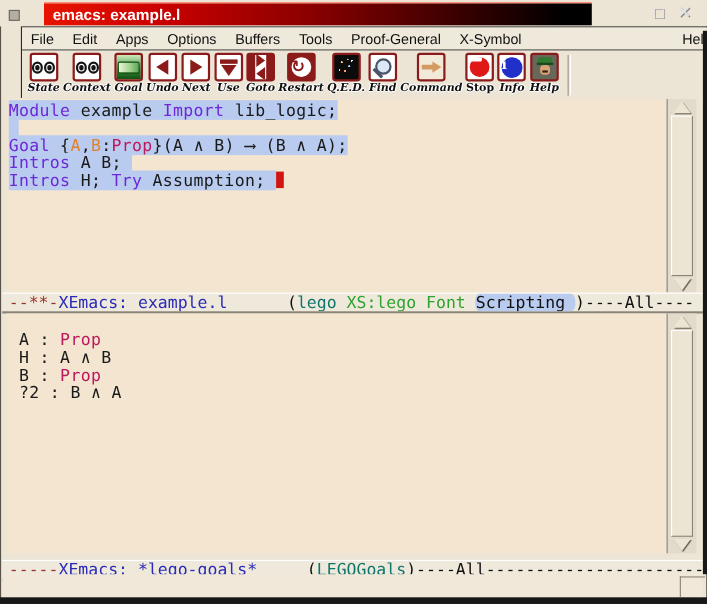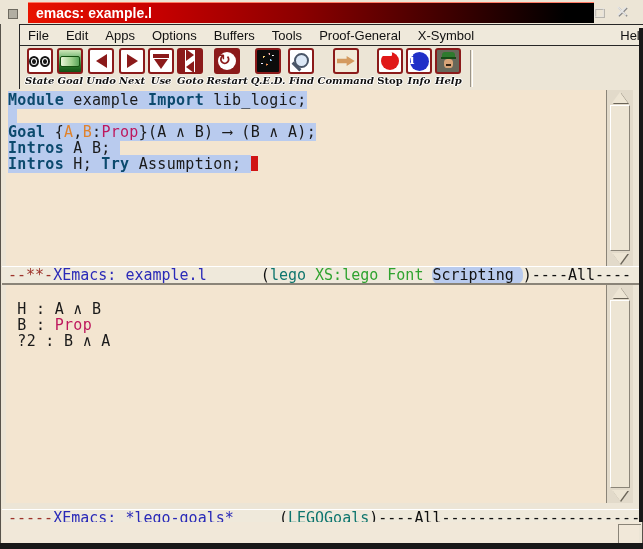--- a/index.html
+++ b/index.html
@@ -2,21 +2,21 @@
 <html><head>
 <meta charset="utf-8">
 <style>
   html,body{margin:0;padding:0;}
   .frame{position:relative;width:643px;height:549px;background:#ECE5D6;overflow:hidden;
          font-family:"Liberation Sans",sans-serif;box-shadow:inset 0 0 0 1px #58534b;}
   
   .titlebar{position:absolute;left:0;top:0;width:643px;height:24px;background:#ECE5D6;}
   .wm-menu-btn{position:absolute;left:8px;top:9px;width:8px;height:8px;background:#b2aea2;
                border:1px solid #6e6a60;}
-  .title-grad{position:absolute;left:28px;top:2px;width:566px;height:20px;
+  .title-grad{position:absolute;left:40px;top:2px;width:498px;height:20px;
               background:linear-gradient(to right,#e81400 0%,#c80000 22%,#8c0000 48%,#3c0000 75%,#000 95%);
               border-top:1px solid #ff7a64;display:flex;align-items:center;}
   .title-grad span{color:#fff;font-weight:bold;font-size:14px;padding-left:8px;white-space:nowrap;}
   .wm-btn{position:absolute;top:1px;font-size:15px;color:#e4e4e4;text-shadow:1px 1px 0 #8a8a8a;
           width:20px;height:20px;display:flex;align-items:center;justify-content:center;cursor:default;}
   .wm-max{left:589px;}
   .wm-close{left:612px;font-size:16px;}
   
   .topbox{position:absolute;left:19px;top:24px;width:637px;height:65px;border:1px solid #272727;box-sizing:border-box;}
   .menubar{height:20px;border-bottom:1px solid #272727;background:#EFE9DB;display:flex;align-items:center;
@@ -75,21 +75,21 @@
   .face{position:absolute;left:7px;top:9px;width:9px;height:9px;background:#D8A478;border-radius:40%;}
   .stache{position:absolute;left:9px;top:14px;width:5px;height:2px;background:#332211;}
   
   .window{position:absolute;left:6px;width:600px;background:#F3E5D0;overflow:hidden;}
   .win-main{top:90px;height:176px;}
   .win-goals{top:285px;height:218px;}
   .buftext{position:absolute;left:2px;top:2px;white-space:pre;color:#1a1a1a;
            font-family:"DejaVu Sans Mono","DejaVu Sans",monospace;font-size:15px;line-height:16px;letter-spacing:.3px;}
   .win-goals .buftext{top:16px;}
   .hl{background:#B9CBEE;}
-  .c-kw{color:#0c4a6e;font-weight:bold;}
+  .c-kw{color:#6d28d9;}
   .c-var{color:#E0822C;}
   .c-type{color:#be185d;}
   .c-txt{color:#1a1a1a;}
   .cursor{display:inline-block;width:7px;height:15px;background:#D01414;vertical-align:-2px;}
   
   .sbar{position:absolute;left:606px;width:27px;background:#E2DACA;border-left:1px solid #8a8478;
         box-sizing:border-box;display:flex;flex-direction:column;padding:1px 3px;}
   .sb-main{top:90px;height:176px;}
   .sb-goals{top:285px;height:218px;}
   .sb-arrow{height:13px;display:flex;align-items:center;justify-content:center;flex:0 0 auto;}
@@ -144,20 +144,27 @@
         <span class="menu-item menu-help">Help</span>
       </div>
     <div class="toolbar" id="toolbar">
         <div class="tb-btn tb-btn-state">
           <div class="tb-icon icon-eyes-icon">
             <i class="eye"></i>
             <i class="eye"></i>
           </div>
           <div class="tb-label">State</div>
         </div>
+        <div class="tb-btn tb-btn-context">
+          <div class="tb-icon icon-eyes-icon">
+            <i class="eye"></i>
+            <i class="eye"></i>
+          </div>
+          <div class="tb-label">Context</div>
+        </div>
         <div class="tb-btn tb-btn-goal">
           <div class="tb-icon icon-goal-image-icon">
             <i class="goal-streak"></i>
           </div>
           <div class="tb-label">Goal</div>
         </div>
         <div class="tb-btn tb-btn-undo">
           <div class="tb-icon icon-undo-icon">
             <i class="tri tri-left"></i>
           </div>
@@ -246,21 +253,21 @@
       </div>
     <div class="sb-thumb"></div>
     <div class="sb-arrow sb-down">
         <i></i>
       </div>
   </div>
 
   <div class="modeline ml-1" id="modeline-1"><span class="m-red">--**-</span><span class="m-blue">XEmacs: example.l</span><span class="m-txt">      (</span><span class="m-red2">lego</span><span class="m-txt"> </span><span class="m-green">XS:lego Font</span><span class="m-txt"> </span><span class="m-sel">Scripting </span><span class="m-txt">)----All----</span></div>
 
   <div class="window win-goals">
-    <div class="buftext" id="goals-text"><div class="bufline"><span class="c-txt"> H : A ∧ B</span></div><div class="bufline"><span class="c-txt"> B : </span><span class="c-type">Prop</span></div><div class="bufline"><span class="c-txt"> ?2 : B ∧ A</span></div></div>
+    <div class="buftext" id="goals-text"><div class="bufline"><span class="c-txt"> A : </span><span class="c-type">Prop</span></div><div class="bufline"><span class="c-txt"> H : A ∧ B</span></div><div class="bufline"><span class="c-txt"> B : </span><span class="c-type">Prop</span></div><div class="bufline"><span class="c-txt"> ?2 : B ∧ A</span></div></div>
   </div>
   <div class="sbar sb-goals">
     <div class="sb-arrow sb-up">
         <i></i>
       </div>
     <div class="sb-thumb"></div>
     <div class="sb-arrow sb-down">
         <i></i>
       </div>
   </div>

